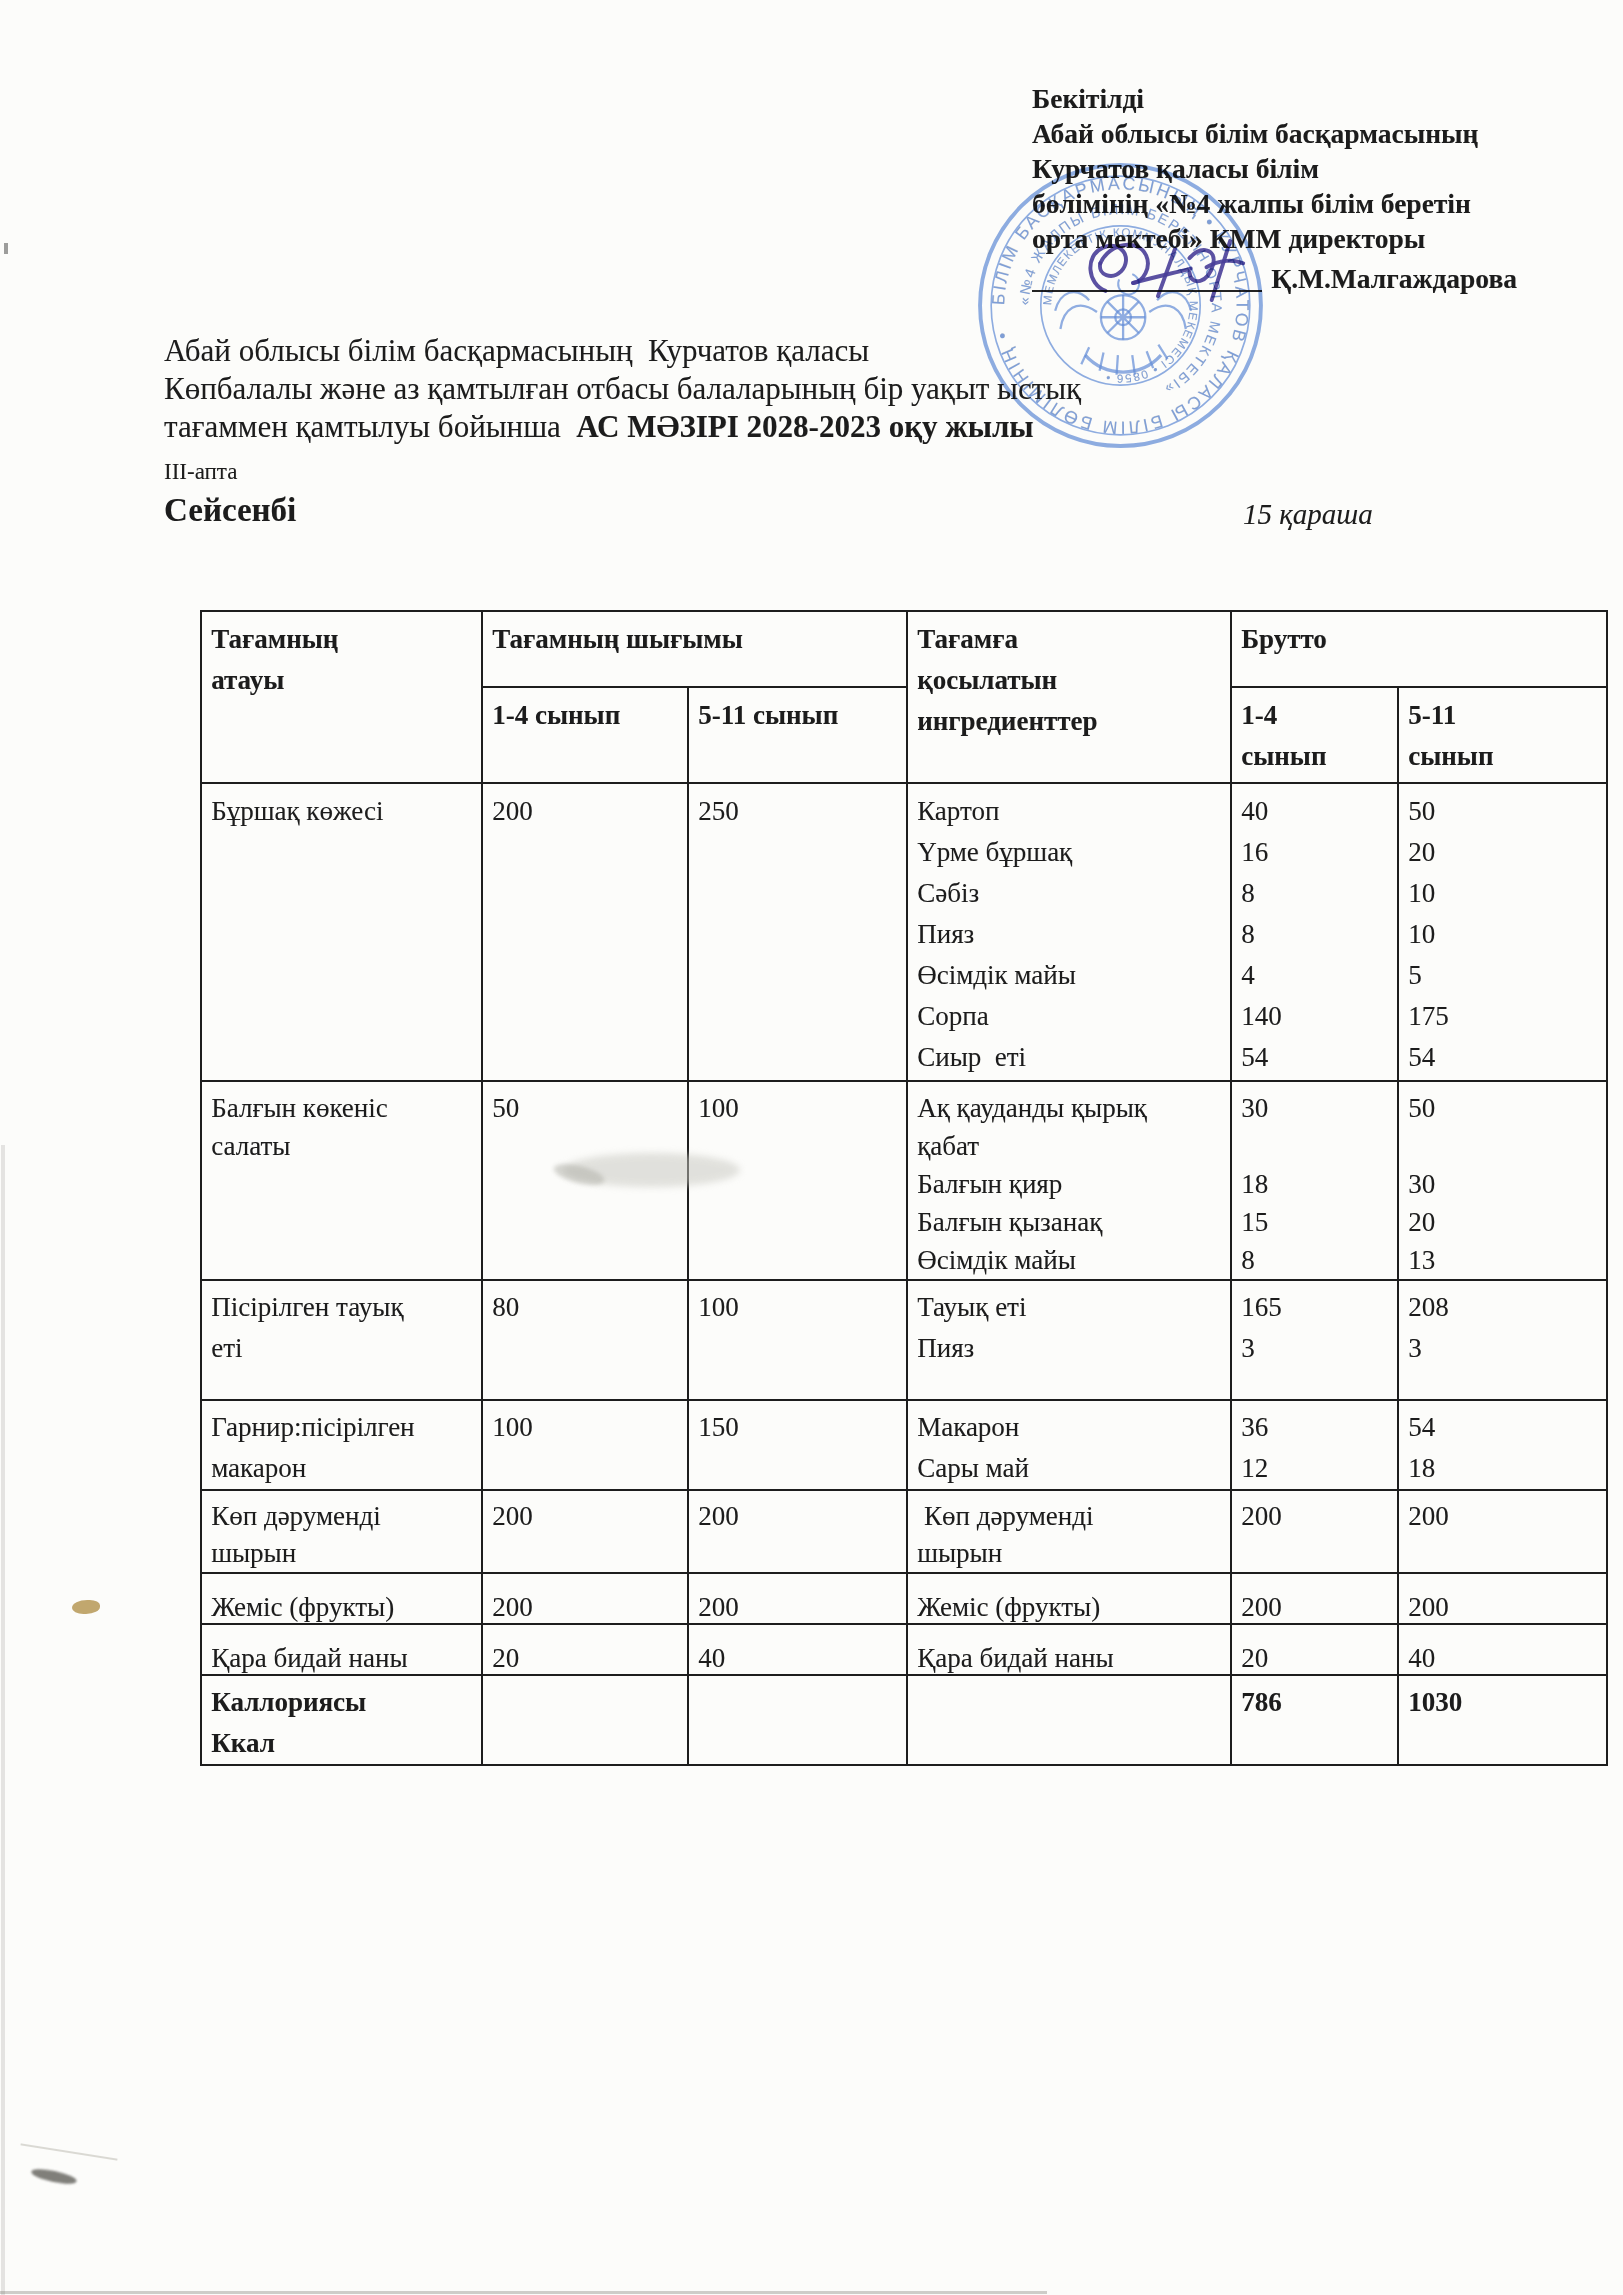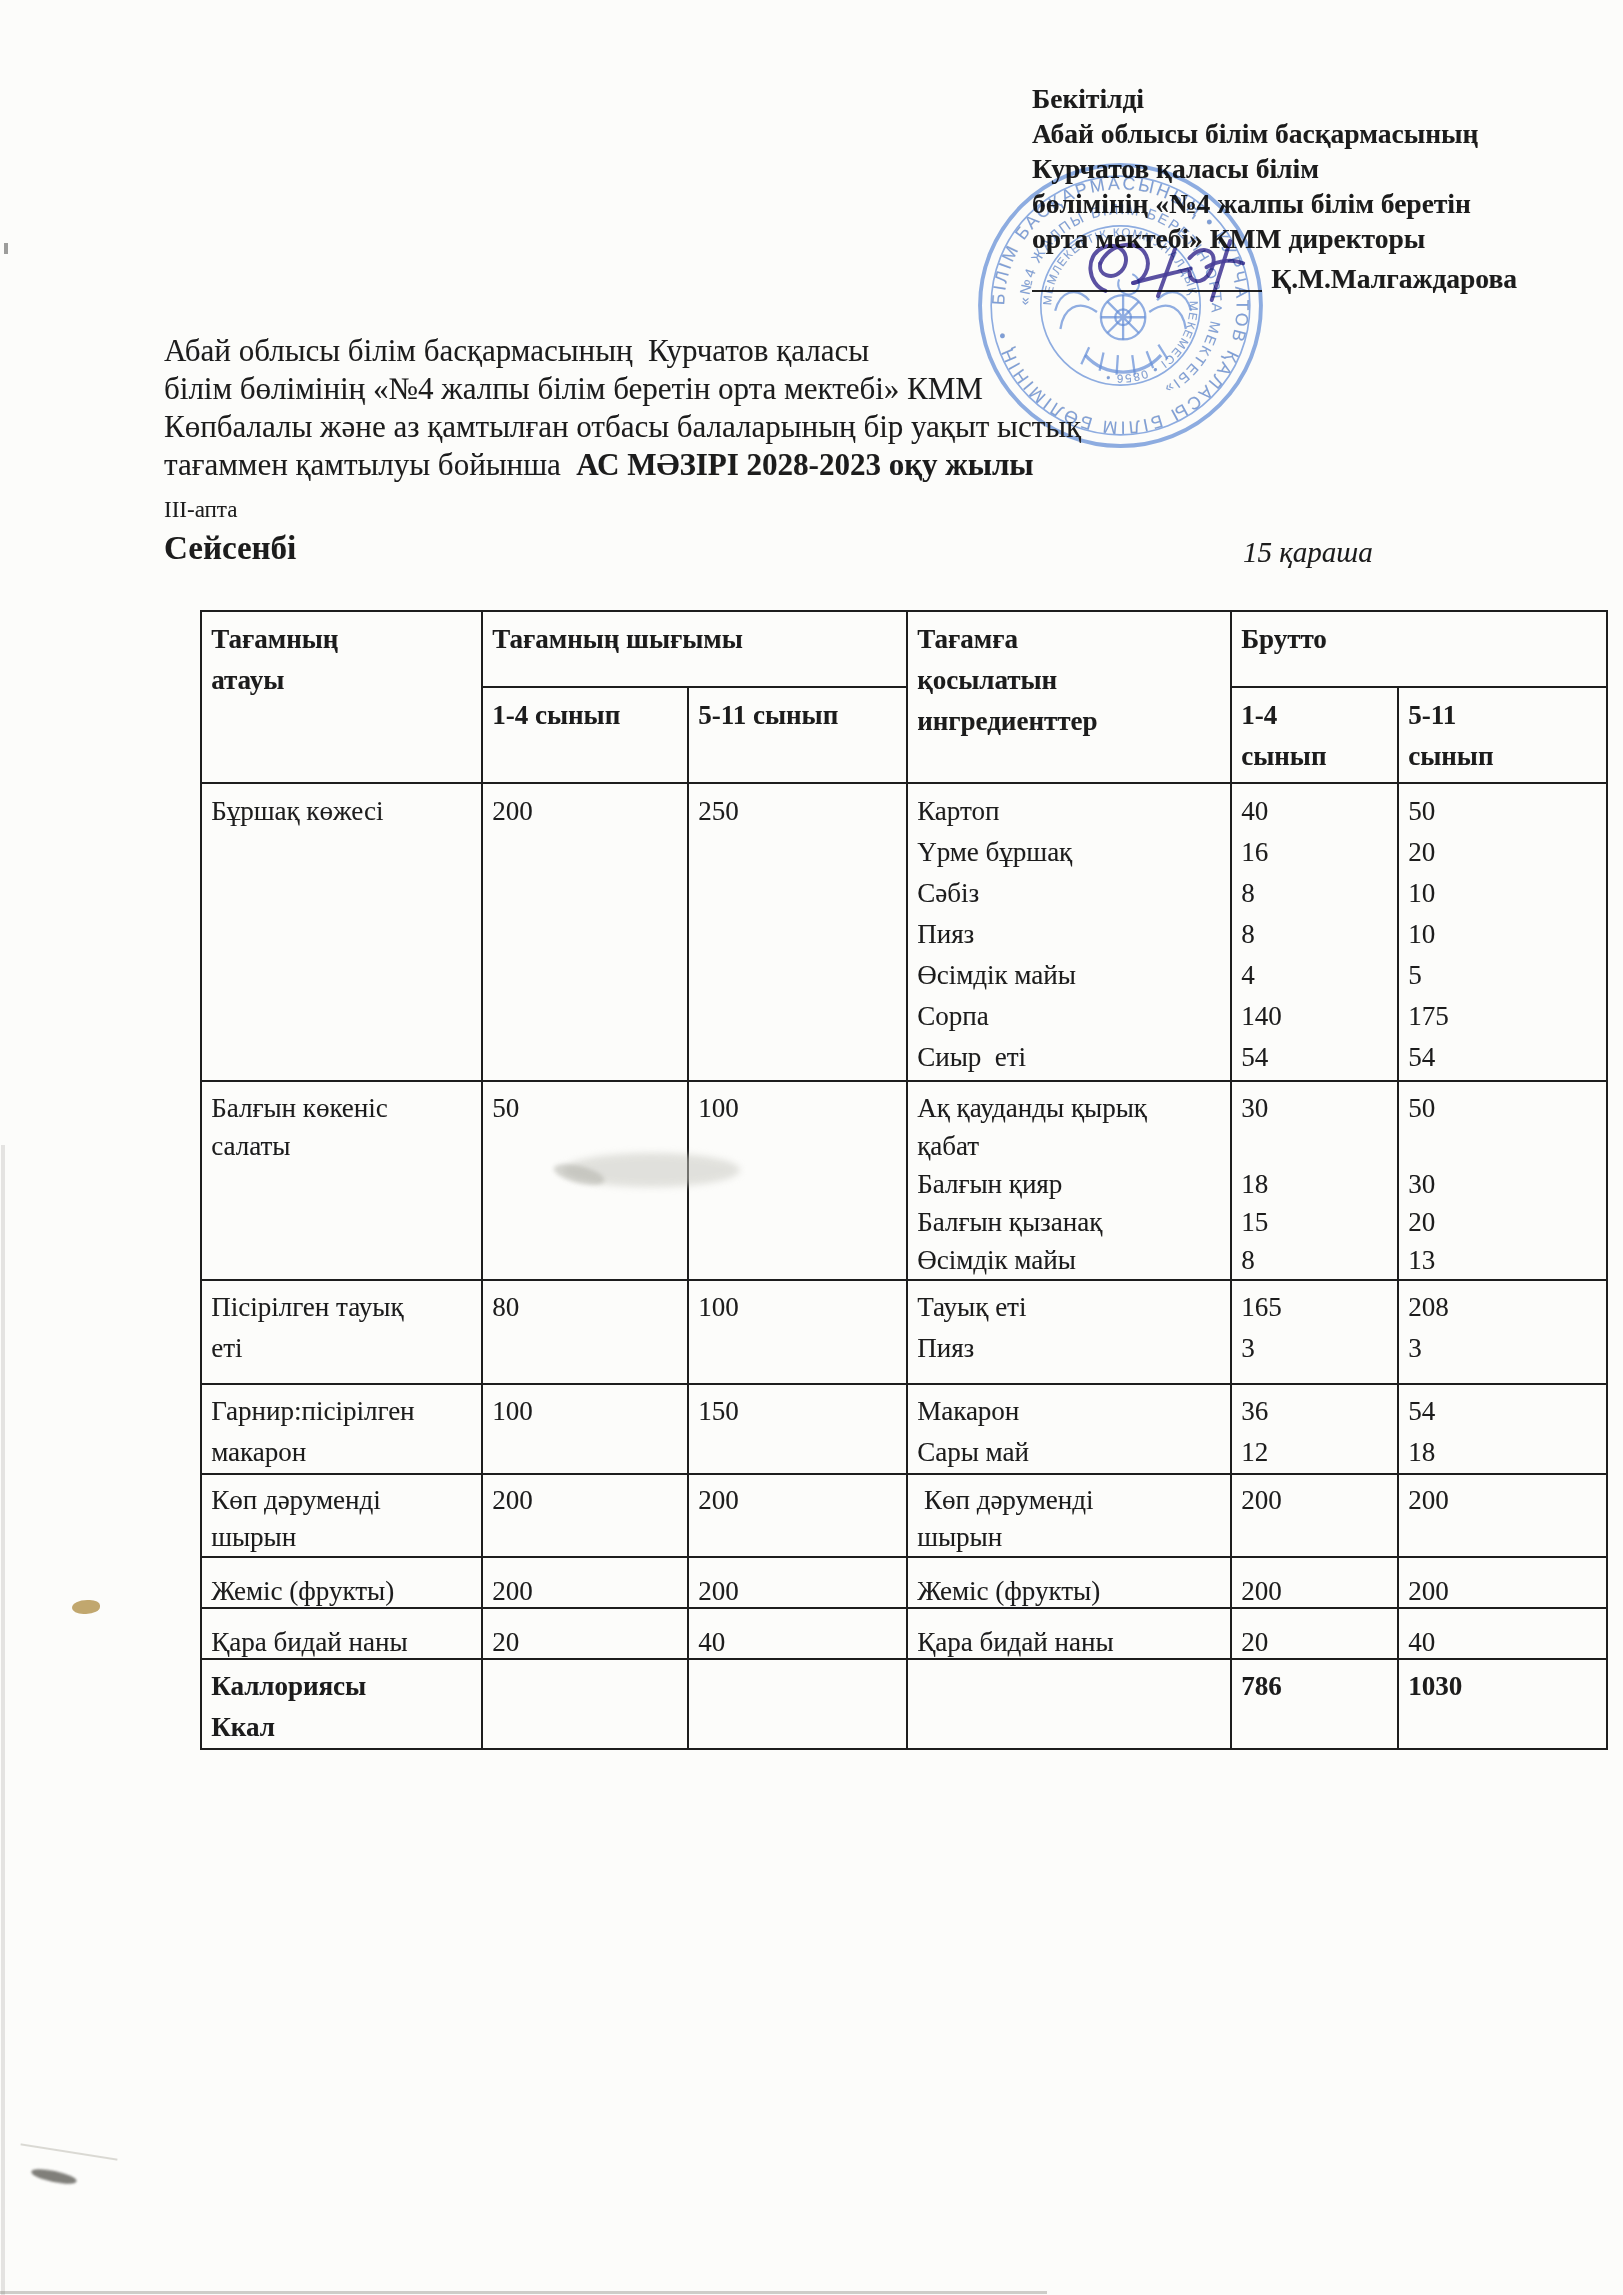--- a/index.html
+++ b/index.html
@@ -29,21 +29,21 @@
   table.menu col.c1{width:281px} table.menu col.c2{width:206px}
   table.menu col.c3{width:219px} table.menu col.c4{width:324px}
   table.menu col.c5{width:167px} table.menu col.c6{width:209px}
   table.menu th, table.menu td {
     border:2px solid #1d1d1d; border-top-width:2.6px; border-bottom-width:2.6px;
     vertical-align:top; text-align:left; padding:6.5px 5.2px 0 9.2px;
   }
   table.menu th { font-weight:bold; }
   .lines { white-space:pre-line; }
   tr.hA{height:76px} tr.hB{height:96px}
-  tr.r0{height:298px} tr.r1{height:193px} tr.r2{height:104px}
+  tr.r0{height:298px} tr.r1{height:193px} tr.r2{height:120px}
   tr.r3{height:82px} tr.r4{height:78px} tr.r5{height:38px}
   tr.r6{height:38px}  tr.r7{height:86px}
   tr.r1 td{line-height:38px}
   tr.r4 td{line-height:37px}
   tr.r5 td,tr.r6 td{line-height:31px; padding-top:18px}
   tr.bold-row td{font-weight:bold}
   
   .stamp { position:absolute; left:967px; top:152px; width:307px; height:307px;
            mix-blend-mode:multiply; opacity:0.88; }
   .signature { position:absolute; left:1078px; top:233px; width:177px; height:79px;
@@ -125,21 +125,20 @@
       <path d="M 84,76 C 112,68 150,60 172,54"></path>
       <path d="M 148,24 L 122,96"></path>
       <path d="M 170,38 C 188,18 212,24 206,48 C 200,76 172,82 170,60"></path>
       <path d="M 232,12 L 204,102"></path>
       <path d="M 196,52 C 216,40 238,40 252,46"></path>
     </g>
   </svg>
 
   <div class="title-block">
     <div>Абай облысы білім басқармасының&nbsp; Курчатов қаласы</div>
-    <div>білім бөлімінің «№4 жалпы білім беретін орта мектебі» КММ</div>
     <div>Көпбалалы және аз қамтылған отбасы балаларының бір уақыт ыстық</div>
     <div><span>тағаммен қамтылуы бойынша&nbsp; </span><b>АС МӘЗІРІ 2028-2023 оқу жылы</b></div>
     <div class="title-week">III-апта</div>
     <div class="title-day-row">
       <span>Сейсенбі</span>
       <span class="title-date">15 қараша</span>
     </div>
   </div>
 
   <table class="menu">

